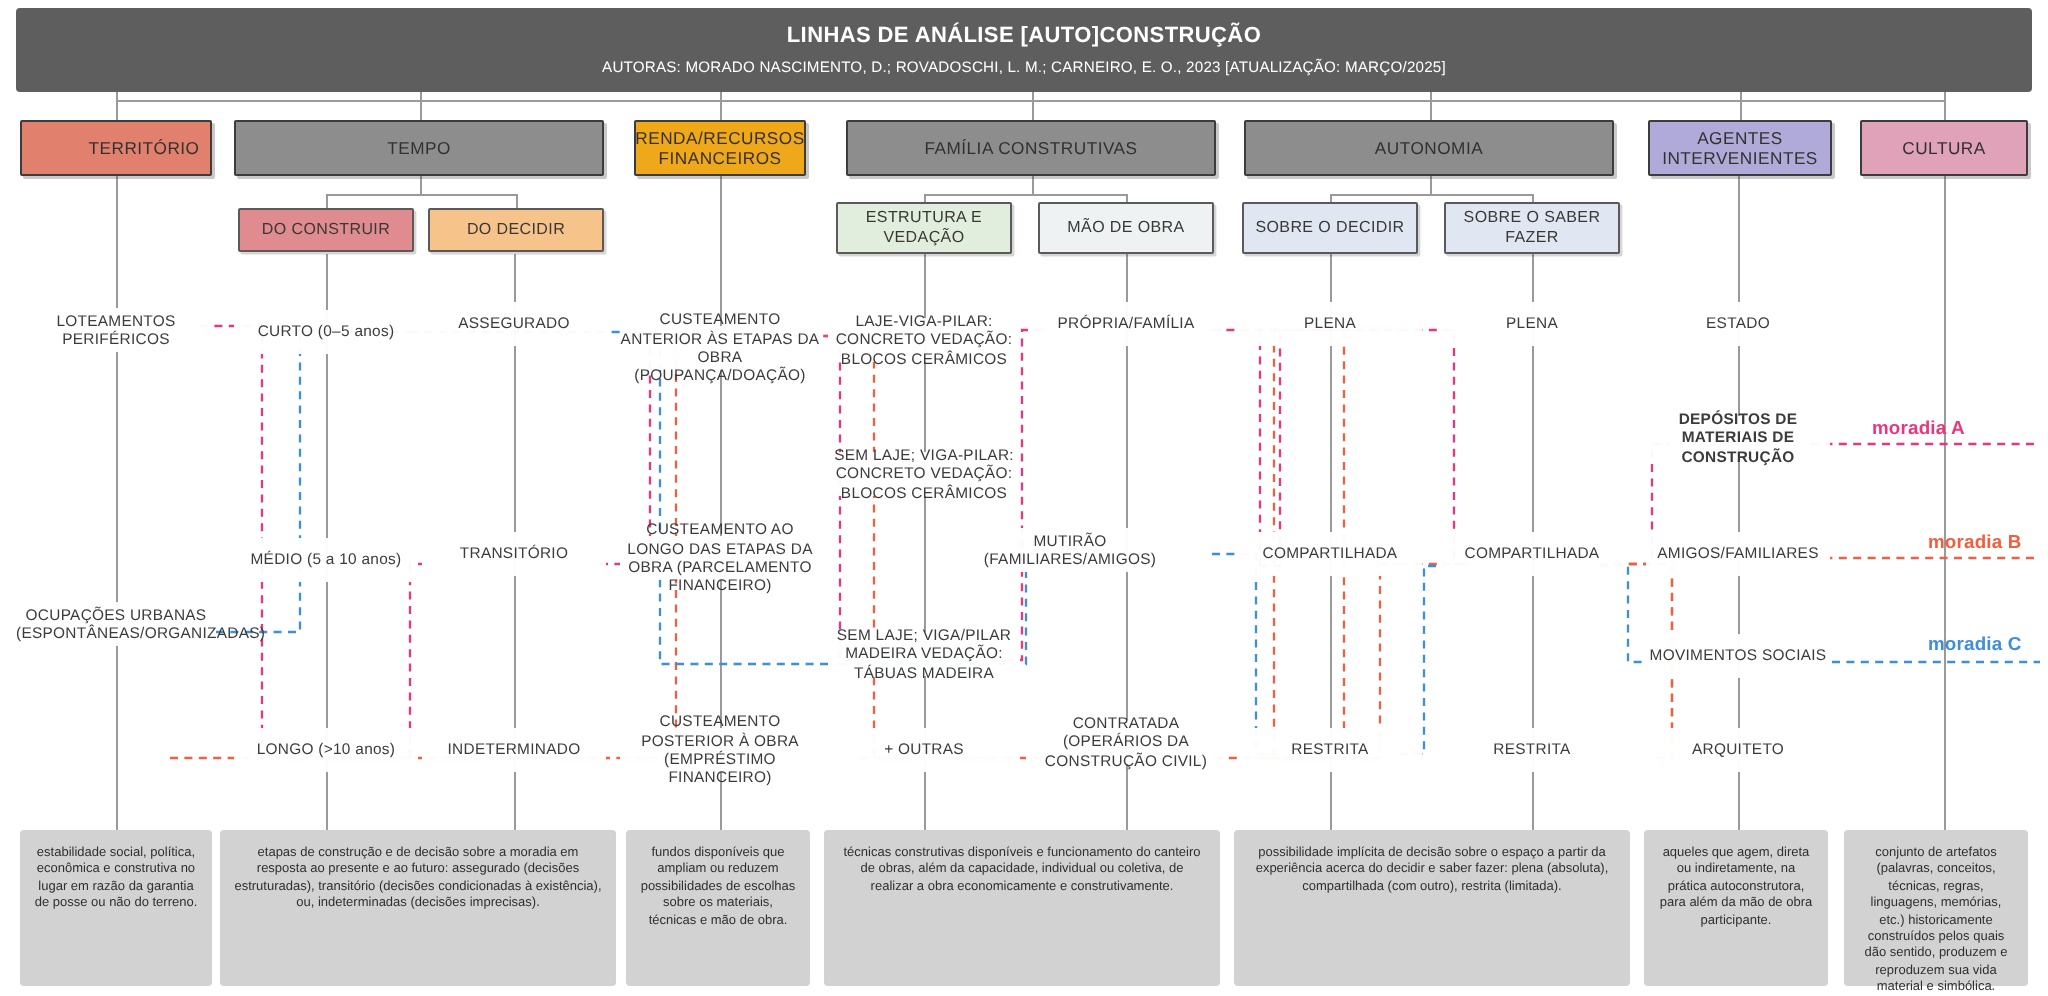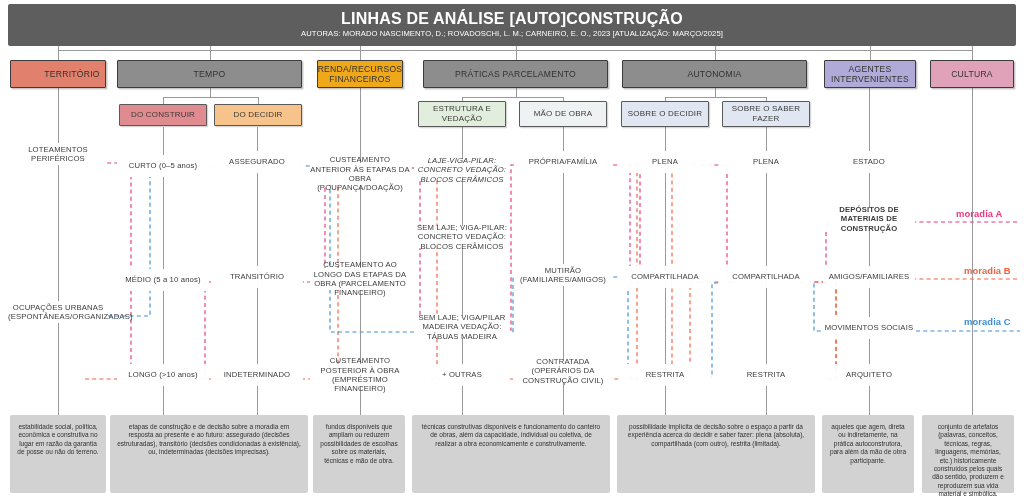--- a/index.html
+++ b/index.html
@@ -12,21 +12,21 @@
   #root{position:relative;width:1024px;height:498px;}
 
   
   .header{
     position:absolute;left:8px;top:4px;width:1008px;height:42px;
     background:#5e5e5e;color:#ffffff;
     display:flex;flex-direction:column;align-items:center;justify-content:center;
     border-radius:2px;
   }
   .header .h-title{
-    font-size:16px;font-weight:bold;letter-spacing:.2px;line-height:15px;
+    font-size:11px;font-weight:bold;letter-spacing:.2px;line-height:15px;
   }
   .header .h-sub{
     font-size:7.6px;letter-spacing:.1px;line-height:12px;margin-top:2px;
   }
 
   
   .cat{
     position:absolute;
     box-sizing:border-box;
     border:1.4px solid #3c3c3c;
@@ -170,21 +170,21 @@
       <div class="cat" style="left: 10px; top: 60px; width: 96px; height: 28px; background: rgb(224, 128, 109); padding-left: 28px;">
         <span>TERRITÓRIO</span>
       </div>
       <div class="cat" style="left: 117px; top: 60px; width: 185px; height: 28px; background: rgb(141, 141, 141);">
         <span>TEMPO</span>
       </div>
       <div class="cat" style="left: 317px; top: 60px; width: 86px; height: 28px; background: rgb(240, 168, 27);">
         <span>RENDA/RECURSOS FINANCEIROS</span>
       </div>
       <div class="cat" style="left: 423px; top: 60px; width: 185px; height: 28px; background: rgb(141, 141, 141);">
-        <span>PRÁTICAS PARCELAMENTO</span>
+        <span>FAMÍLIA CONSTRUTIVAS</span>
       </div>
       <div class="cat" style="left: 622px; top: 60px; width: 185px; height: 28px; background: rgb(141, 141, 141);">
         <span>AUTONOMIA</span>
       </div>
       <div class="cat" style="left: 824px; top: 60px; width: 92px; height: 28px; background: rgb(176, 170, 216);">
         <span>AGENTES INTERVENIENTES</span>
       </div>
       <div class="cat" style="left: 930px; top: 60px; width: 84px; height: 28px; background: rgb(223, 162, 184);">
         <span>CULTURA</span>
       </div>
@@ -201,21 +201,21 @@
         <span>MÃO DE OBRA</span>
       </div>
       <div class="sub" style="left: 621px; top: 101px; width: 88px; height: 26px; background: rgb(224, 231, 242);">
         <span>SOBRE O DECIDIR</span>
       </div>
       <div class="sub" style="left: 722px; top: 101px; width: 88px; height: 26px; background: rgb(224, 231, 242);">
         <span>SOBRE O SABER FAZER</span>
       </div>
     </div>
   <div id="matrix" style="z-index: 2; position: absolute; left: 0px; top: 0px; width: 1024px; height: 498px;">
-      <div class="item" style="left: 11px; top: 143px; width: 94px; height: 22px; background: rgba(255, 255, 255, 0.96);">
+      <div class="item" style="left: 11px; top: 154px; width: 94px; height: 22px; background: rgba(255, 255, 255, 0.96);">
         <span>LOTEAMENTOS PERIFÉRICOS</span>
       </div>
       <div class="item" style="left: 8px; top: 301px; width: 100px; height: 22px; background: rgba(255, 255, 255, 0.96);">
         <span>OCUPAÇÕES URBANAS (ESPONTÂNEAS/ORGANIZADAS)</span>
       </div>
       <div class="item" style="left: 117px; top: 155px; width: 92px; height: 22px; background: rgba(255, 255, 255, 0.96);">
         <span>CURTO (0–5 anos)</span>
       </div>
       <div class="item" style="left: 117px; top: 269px; width: 92px; height: 22px; background: rgba(255, 255, 255, 0.96);">
         <span>MÉDIO (5 a 10 anos)</span>
@@ -234,36 +234,36 @@
       </div>
       <div class="item" style="left: 310px; top: 163px; width: 100px; height: 22px; background: rgba(255, 255, 255, 0.96);">
         <span>CUSTEAMENTO ANTERIOR ÀS ETAPAS DA OBRA (POUPANÇA/DOAÇÃO)</span>
       </div>
       <div class="item" style="left: 310px; top: 268px; width: 100px; height: 22px; background: rgba(255, 255, 255, 0.96);">
         <span>CUSTEAMENTO AO LONGO DAS ETAPAS DA OBRA (PARCELAMENTO FINANCEIRO)</span>
       </div>
       <div class="item" style="left: 310px; top: 364px; width: 100px; height: 22px; background: rgba(255, 255, 255, 0.96);">
         <span>CUSTEAMENTO POSTERIOR À OBRA (EMPRÉSTIMO FINANCEIRO)</span>
       </div>
-      <div class="item" style="left: 414px; top: 159px; width: 96px; height: 22px; background: rgba(255, 255, 255, 0.96); font-style: italic;">
+      <div class="item" style="left: 414px; top: 159px; width: 96px; height: 22px; background: rgba(255, 255, 255, 0.96);">
         <span>LAJE-VIGA-PILAR: CONCRETO VEDAÇÃO: BLOCOS CERÂMICOS</span>
       </div>
       <div class="item" style="left: 414px; top: 226px; width: 96px; height: 22px; background: rgba(255, 255, 255, 0.96);">
         <span>SEM LAJE; VIGA-PILAR: CONCRETO VEDAÇÃO: BLOCOS CERÂMICOS</span>
       </div>
       <div class="item" style="left: 414px; top: 364px; width: 96px; height: 22px; background: rgba(255, 255, 255, 0.96);">
         <span>+ OUTRAS</span>
       </div>
       <div class="item" style="left: 414px; top: 316px; width: 96px; height: 22px; background: rgba(255, 255, 255, 0.96);">
         <span>SEM LAJE; VIGA/PILAR MADEIRA VEDAÇÃO: TÁBUAS MADEIRA</span>
       </div>
       <div class="item" style="left: 515px; top: 151px; width: 96px; height: 22px; background: rgba(255, 255, 255, 0.96);">
         <span>PRÓPRIA/FAMÍLIA</span>
       </div>
-      <div class="item" style="left: 515px; top: 264px; width: 96px; height: 22px; background: rgba(255, 255, 255, 0.96);">
+      <div class="item" style="left: 487px; top: 264px; width: 96px; height: 22px; background: rgba(255, 255, 255, 0.96);">
         <span>MUTIRÃO (FAMILIARES/AMIGOS)</span>
       </div>
       <div class="item" style="left: 513px; top: 360px; width: 100px; height: 22px; background: rgba(255, 255, 255, 0.96);">
         <span>CONTRATADA (OPERÁRIOS DA CONSTRUÇÃO CIVIL)</span>
       </div>
       <div class="item" style="left: 619px; top: 151px; width: 92px; height: 22px; background: rgba(255, 255, 255, 0.96);">
         <span>PLENA</span>
       </div>
       <div class="item" style="left: 619px; top: 266px; width: 92px; height: 22px; background: rgba(255, 255, 255, 0.96);">
         <span>COMPARTILHADA</span>
@@ -290,21 +290,21 @@
         <span>AMIGOS/FAMILIARES</span>
       </div>
       <div class="item" style="left: 823px; top: 317px; width: 92px; height: 22px; background: rgba(255, 255, 255, 0.96);">
         <span>MOVIMENTOS SOCIAIS</span>
       </div>
       <div class="item" style="left: 823px; top: 364px; width: 92px; height: 22px; background: rgba(255, 255, 255, 0.96);">
         <span>ARQUITETO</span>
       </div>
     </div>
   <div id="legend" style="z-index: 3; position: absolute; left: 0px; top: 0px; width: 1024px; height: 498px;">
-      <div class="moradia" style="left: 936px; top: 208px; color: rgb(232, 54, 127); margin-left: 20px;">moradia A</div>
+      <div class="moradia" style="left: 936px; top: 208px; color: rgb(232, 54, 127);">moradia A</div>
       <div class="moradia" style="left: 964px; top: 265px; color: rgb(239, 96, 64);">moradia B</div>
       <div class="moradia" style="left: 964px; top: 316px; color: rgb(61, 143, 216);">moradia C</div>
     </div>
   <div id="descs" style="z-index: 3; position: absolute; left: 0px; top: 0px; width: 1024px; height: 498px;">
       <div class="desc" style="left: 10px; top: 415px; width: 96px; height: 78px;"><span>estabilidade social, política, econômica e construtiva no lugar em razão da garantia de posse ou não do terreno.</span></div>
       <div class="desc" style="left: 110px; top: 415px; width: 198px; height: 78px;"><span>etapas de construção e de decisão sobre a moradia em resposta ao presente e ao futuro: assegurado (decisões estruturadas), transitório (decisões condicionadas à existência), ou, indeterminadas (decisões imprecisas).</span></div>
       <div class="desc" style="left: 313px; top: 415px; width: 92px; height: 78px;"><span>fundos disponíveis que ampliam ou reduzem possibilidades de escolhas sobre os materiais, técnicas e mão de obra.</span></div>
       <div class="desc" style="left: 412px; top: 415px; width: 198px; height: 78px;"><span>técnicas construtivas disponíveis e funcionamento do canteiro de obras, além da capacidade, individual ou coletiva, de realizar a obra economicamente e construtivamente.</span></div>
       <div class="desc" style="left: 617px; top: 415px; width: 198px; height: 78px;"><span>possibilidade implícita de decisão sobre o espaço a partir da experiência acerca do decidir e saber fazer: plena (absoluta), compartilhada (com outro), restrita (limitada).</span></div>
       <div class="desc" style="left: 822px; top: 415px; width: 92px; height: 78px;"><span>aqueles que agem, direta ou indiretamente, na prática autoconstrutora, para além da mão de obra participante.</span></div>

